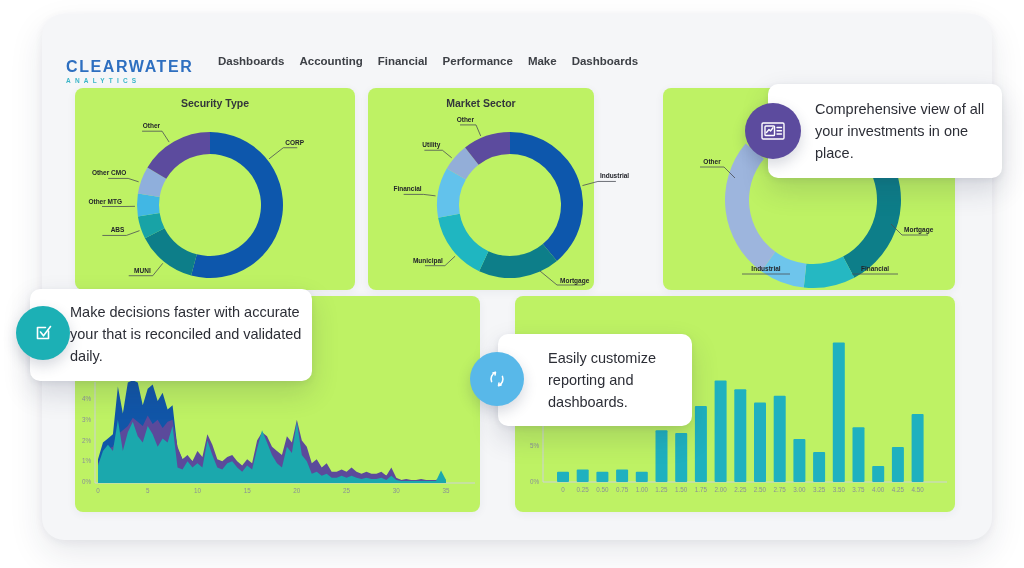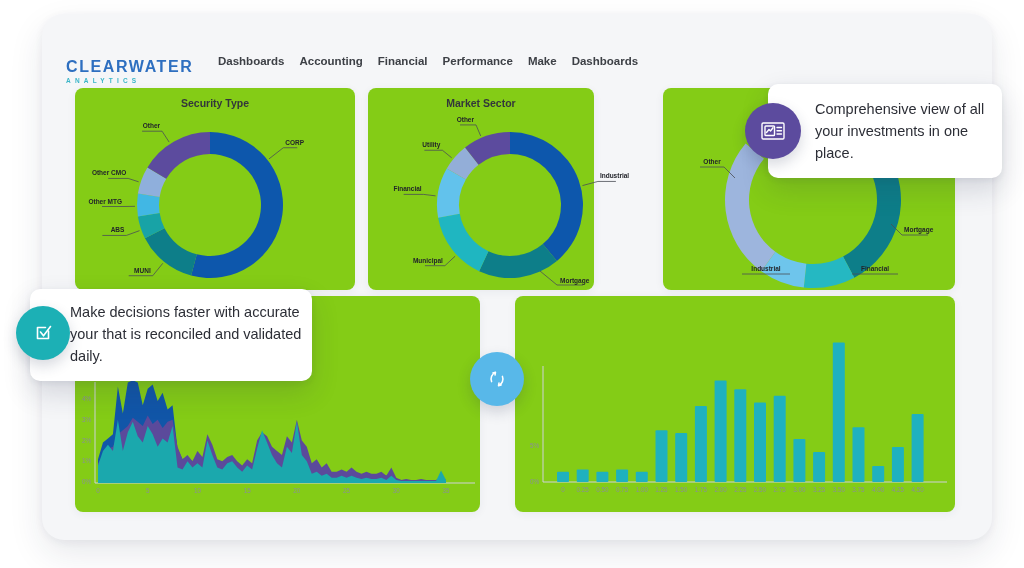--- a/index.html
+++ b/index.html
@@ -7,21 +7,21 @@
         font-family:"Liberation Sans",sans-serif;color:#2c2e36;}
   #main-card{position:absolute;left:42px;top:14px;width:950px;height:526px;background:#f5f6f8;
         border-radius:22px;box-shadow:0 14px 34px rgba(30,40,70,.10),0 2px 8px rgba(30,40,70,.06);}
   
   #brand{position:absolute;left:24px;top:44px;width:120px;cursor:pointer;}
   #brand .name{font-size:16px;font-weight:700;letter-spacing:1.6px;color:#2e6fc0;line-height:17px;}
   #brand .tag{font-size:6.5px;font-weight:700;letter-spacing:4.2px;color:#3ab5c8;margin-top:2px;}
   #nav{position:absolute;left:176px;top:41px;display:flex;gap:15px;}
   #nav a{font-size:11.5px;font-weight:600;color:#3d4046;text-decoration:none;cursor:pointer;}
   
-  .card{position:absolute;background:#84cc16;border-radius:8px;box-shadow:0 2px 10px rgba(40,50,80,.06);}
+  .card{position:absolute;background:#bef264;border-radius:8px;box-shadow:0 2px 10px rgba(40,50,80,.06);}
   #card-security{left:33px;top:74px;width:280px;height:202px;}
   #card-market{left:326px;top:74px;width:226px;height:202px;}
   #card-third{left:621px;top:74px;width:292px;height:202px;}
   #card-area{left:33px;top:282px;width:405px;height:216px;}
   #card-duration{left:473px;top:282px;width:440px;height:216px;}
   .card-title{position:absolute;top:9px;left:0;right:0;text-align:center;font-size:10.5px;
         font-weight:700;color:#33363b;}
   .card svg{position:absolute;left:0;top:0;overflow:visible;}
   
   .dl{font-family:"Liberation Sans",sans-serif;font-size:6.5px;font-weight:700;fill:#22242a;}
@@ -195,20 +195,23 @@
         </svg>
     </div>
   </div>
 
   <div class="callout" id="callout-comprehensive">
     <div class="txt">Comprehensive view of all your investments in one place.</div>
   </div>
   <div class="callout" id="callout-decisions">
     <div class="txt">Make decisions faster with accurate your that is reconciled and validated daily.</div>
   </div>
+  <div class="callout" id="callout-customize">
+    <div class="txt">Easily customize reporting and dashboards.</div>
+  </div>
 
   <div class="icon-circle" id="ic-0" style="background: rgb(92, 75, 158);">
     <svg viewBox="0 0 32 32">
       <g class="icon-stroke">
         <rect x="5" y="8" width="22" height="16" rx="1.2"></rect>
         <rect x="8" y="11" width="9.5" height="9.5" rx="0.8"></rect>
         <polyline points="9.5,17.5 12,14.5 13.5,16 16,12.8"></polyline>
         <line x1="20" y1="12.5" x2="24.5" y2="12.5"></line>
         <line x1="20" y1="15.8" x2="24.5" y2="15.8"></line>
         <line x1="20" y1="19" x2="24.5" y2="19"></line>

